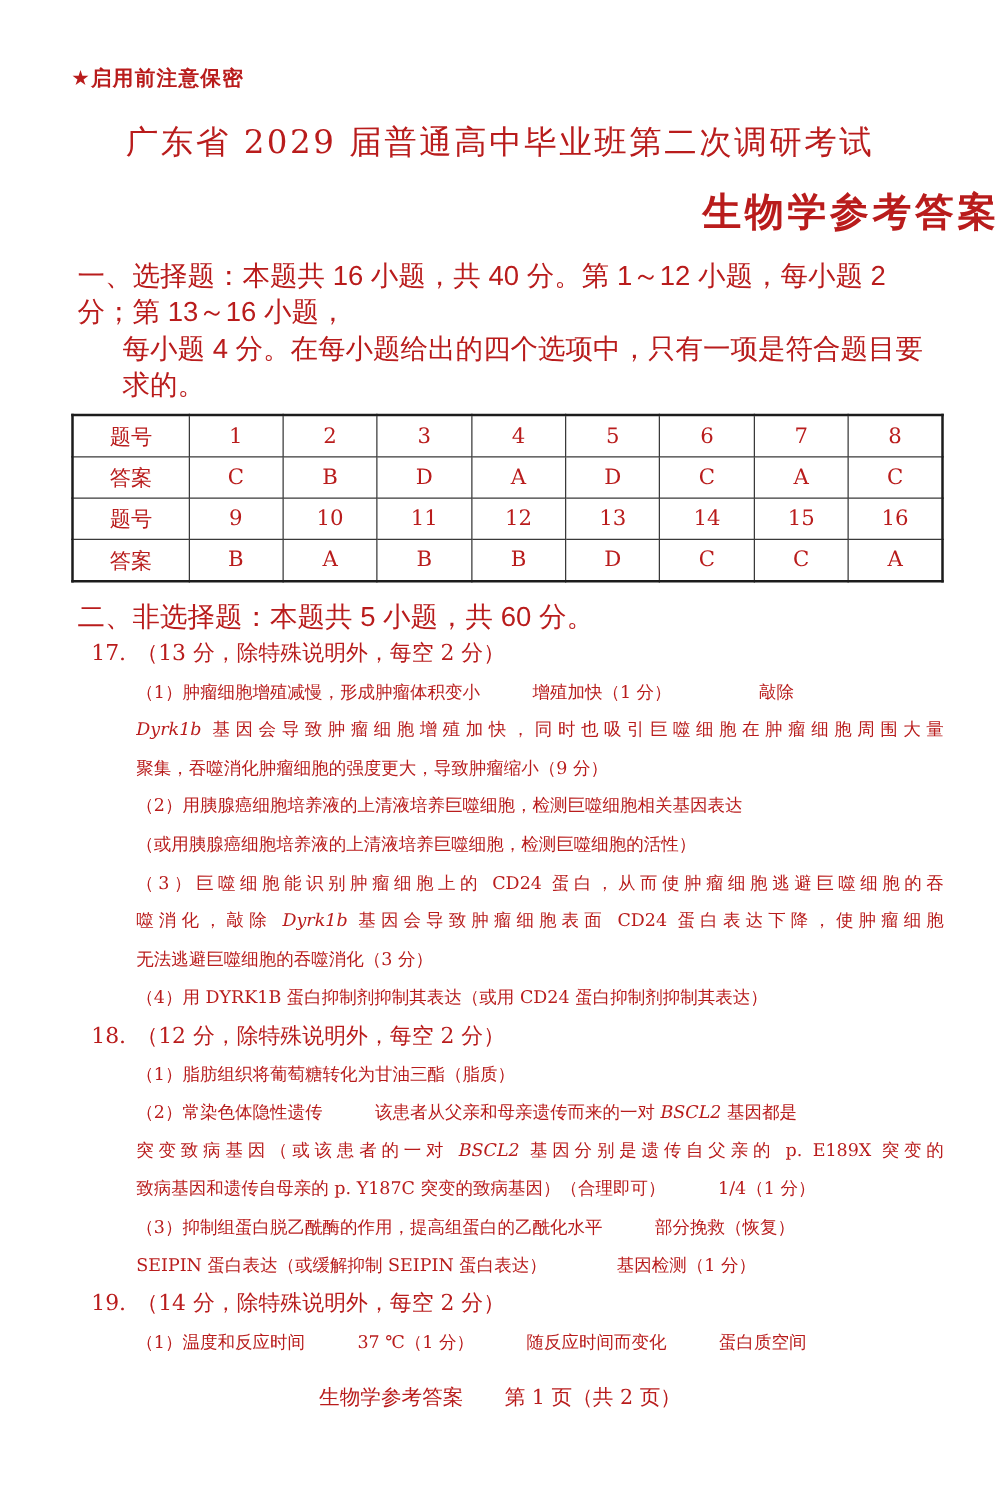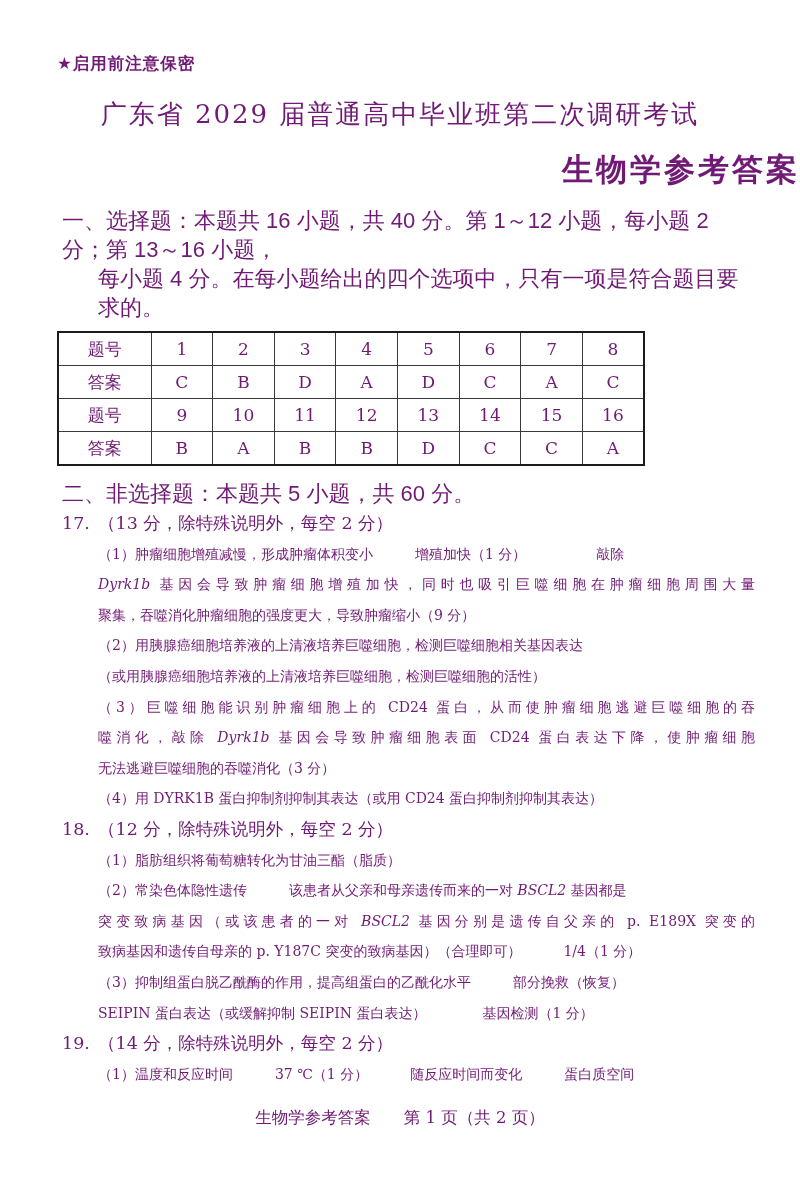--- a/index.html
+++ b/index.html
@@ -2,21 +2,21 @@
 <html lang="zh"><head>
 <meta charset="utf-8">
 <style>
   html, body { margin: 0; padding: 0; background: #888; }
   .page {
     position: relative;
     width: 800px;
     height: 1197px;
     margin: 0 auto;
     background: #ffffff;
-    color: #701a75;
+    color: #b91c1c;
     font-family: "DejaVu Serif", "Liberation Serif", serif;
     overflow: hidden;
   }
   .notice {
     margin: 0;
     padding: 52px 0 0 57px;
     font-family: "Liberation Sans", "DejaVu Sans", sans-serif;
     font-weight: 700;
     font-size: 16.5px;
     line-height: 22px;
@@ -43,36 +43,36 @@
     font-weight: 400;
     font-size: 22px;
     line-height: 29px;
   }
   .s1-l1 { margin: 14px 45px 0 62px; }
   .s1-l2 { margin: 0 45px 0 98px; }
   .s2-h  { margin: 13px 45px 0 62px; }
 
   table.answers {
     margin: 9px 0 0 57px;
-    width: 588px;
+    width: 698px;
     border-collapse: collapse;
     table-layout: fixed;
     border: 2px solid #1c1c1c;
   }
   table.answers td {
     border: 1px solid #3a3a3a;
     height: 32px;
     text-align: center;
     vertical-align: middle;
     font-size: 17px;
     padding: 0;
   }
   col.c-head { width: 93px; }
 
-  .q-block { margin: 0; }
+  .q-block { margin: 0; padding-left: 11px; }
   .q-head {
     position: relative;
     margin: 0 45px 0 98px;
     font-size: 17.5px;
     line-height: 30.6px;
   }
   .q-head .q-num {
     position: absolute;
     left: -36px;
     top: 0;

